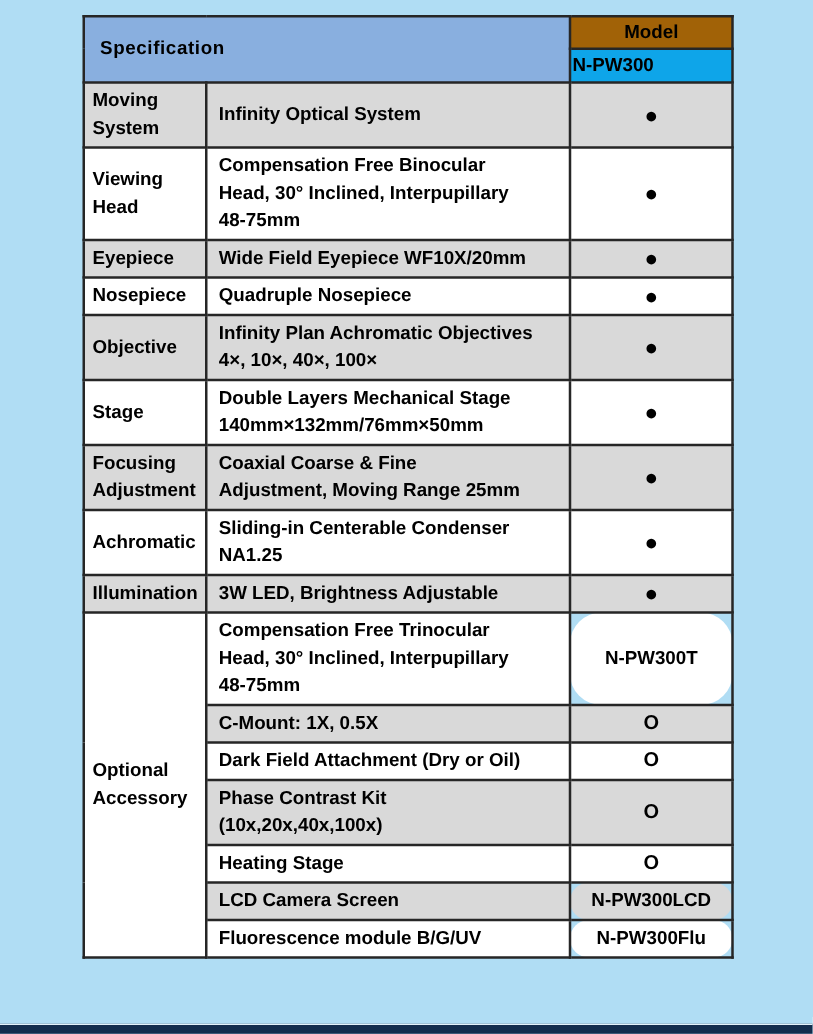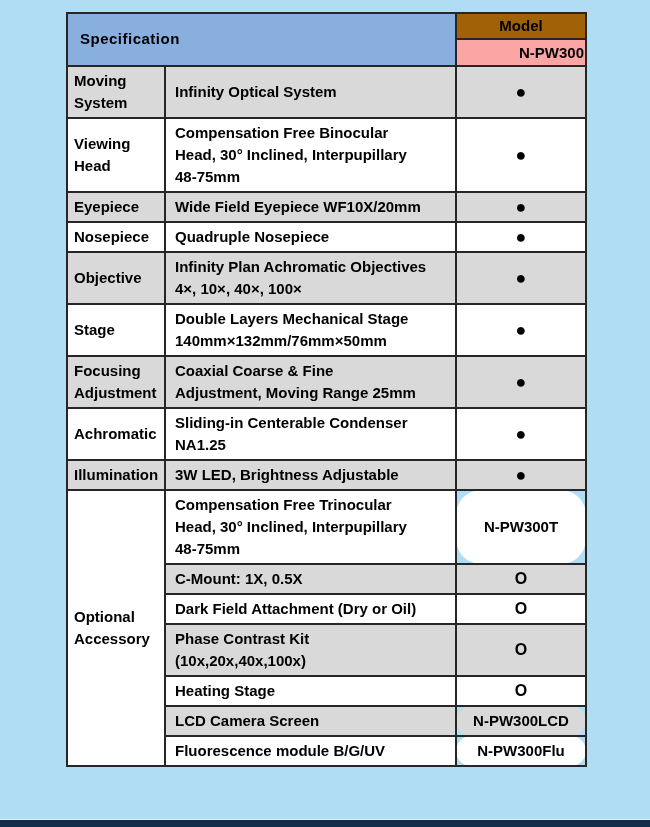--- a/index.html
+++ b/index.html
@@ -37,23 +37,23 @@
     letter-spacing: 0.5px;
   }
   .model-cell {
     background: #a16207;
     color: #fff;
     text-align: center;
     height: 22px;
     font-size: 15px;
   }
   .model-value-cell {
-    background: #fca5a5;
+    background: #0ea5e9;
     color: #fff;
-    text-align: right;
+    text-align: left;
     height: 23px;
     font-size: 15px;
   }
   .cat {
     padding: 3px 2px 3px 6px;
     white-space: pre-line;
     text-align: left;
   }
   .desc {
     padding: 3px 4px 3px 9px;

